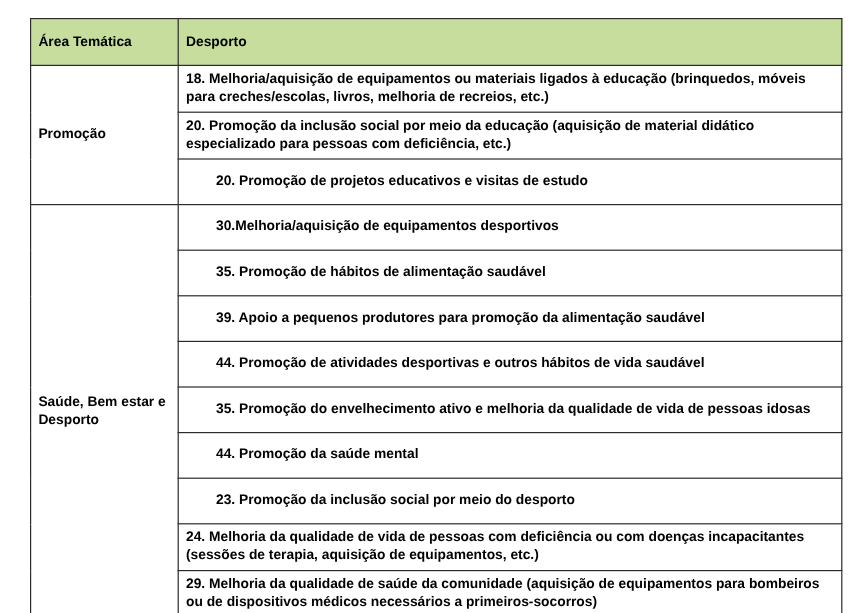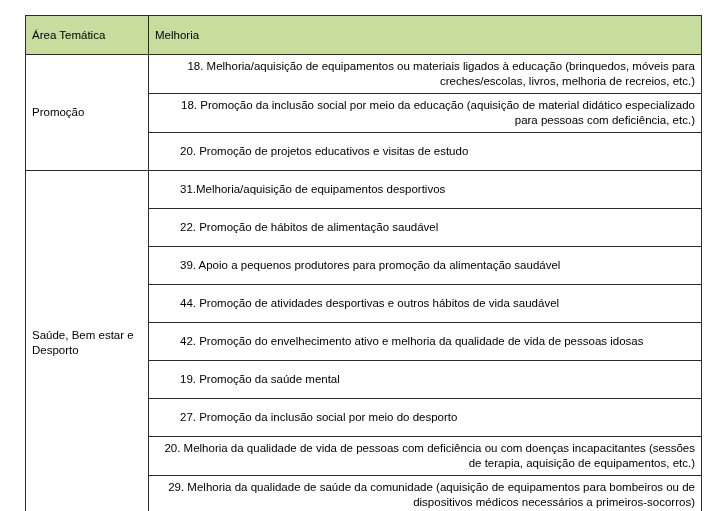--- a/index.html
+++ b/index.html
@@ -29,21 +29,21 @@
     background: #ffffff;
   }
   table.subtemas-table td,
   table.subtemas-table th {
     border: 1px solid #2b2b2b;
     vertical-align: middle;
     padding: 4px 6px 4px 6px;
     font-size: 11.5px;
     line-height: 15px;
     color: #000000;
-    font-weight: normal;
+    font-weight: bold;
     text-align: left;
   }
   col.col-area { width: 123px; }
   col.col-sub  { width: 553px; }
 
   tr.header-row th {
     background: #c6dd9e;
     height: 28px;
     padding-top: 5px;
     padding-bottom: 5px;
@@ -54,75 +54,74 @@
   }
   td.sub-cell {
     vertical-align: middle;
   }
   td.sub-cell.one-line-tall {
     height: 29px;
     padding-left: 31px;
   }
   td.sub-cell.two-line {
     height: 28px;
-    text-align: right;
   }
 </style>
 </head>
 <body>
 
 <div id="doc-canvas">
 
   <table class="subtemas-table">
     <colgroup>
       <col class="col-area">
       <col class="col-sub">
     </colgroup>
     <tbody>
 
       <tr class="header-row">
         <th>Área Temática</th>
-        <th>Melhoria</th>
+        <th>Desporto</th>
       </tr>
 
       <tr>
         <td class="area-cell" rowspan="3">Promoção</td>
         <td class="sub-cell two-line">18.    Melhoria/aquisição de equipamentos ou materiais ligados à educação (brinquedos, móveis para creches/escolas, livros, melhoria de recreios, etc.)</td>
       </tr>
       <tr>
-        <td class="sub-cell two-line">18.   Promoção da inclusão social por meio da educação (aquisição de material didático especializado para pessoas com deficiência, etc.)</td>
+        <td class="sub-cell two-line">20.   Promoção da inclusão social por meio da educação (aquisição de material didático especializado para pessoas com deficiência, etc.)</td>
       </tr>
       <tr>
         <td class="sub-cell one-line-tall">20. Promoção de projetos educativos e visitas de estudo</td>
       </tr>
 
       <tr>
         <td class="area-cell" rowspan="9">Saúde, Bem estar e Desporto</td>
-        <td class="sub-cell one-line-tall">31.Melhoria/aquisição de equipamentos desportivos</td>
+        <td class="sub-cell one-line-tall">30.Melhoria/aquisição de equipamentos desportivos</td>
       </tr>
       <tr>
-        <td class="sub-cell one-line-tall">22.    Promoção de hábitos de alimentação saudável</td>
+        <td class="sub-cell one-line-tall">35.    Promoção de hábitos de alimentação saudável</td>
       </tr>
       <tr>
         <td class="sub-cell one-line-tall">39.    Apoio a pequenos produtores para promoção da alimentação saudável</td>
       </tr>
       <tr>
         <td class="sub-cell one-line-tall">44. Promoção de atividades desportivas e outros hábitos de vida saudável</td>
       </tr>
       <tr>
-        <td class="sub-cell one-line-tall">42.   Promoção do envelhecimento ativo e melhoria da qualidade de vida de pessoas idosas</td>
+        <td class="sub-cell one-line-tall">35.   Promoção do envelhecimento ativo e melhoria da qualidade de vida de pessoas idosas</td>
       </tr>
       <tr>
-        <td class="sub-cell one-line-tall">19.   Promoção da saúde mental</td>
+        <td class="sub-cell one-line-tall">44.   Promoção da saúde mental</td>
       </tr>
       <tr>
-        <td class="sub-cell one-line-tall">27. Promoção da inclusão social por meio do desporto</td>
+        <td class="sub-cell one-line-tall">23. Promoção da inclusão social por meio do desporto</td>
       </tr>
       <tr>
-        <td class="sub-cell two-line">20. Melhoria da qualidade de vida de pessoas com deficiência ou com doenças incapacitantes (sessões de terapia, aquisição de equipamentos, etc.)</td>
+        <td class="sub-cell two-line">24. Melhoria da qualidade de vida de pessoas com deficiência ou com doenças incapacitantes (sessões de terapia, aquisição de equipamentos, etc.)</td>
       </tr>
       <tr>
         <td class="sub-cell two-line">29. Melhoria da qualidade de saúde da comunidade (aquisição de equipamentos para bombeiros ou de dispositivos médicos necessários a primeiros-socorros)</td>
       </tr>
 
     </tbody>
   </table>
 
 </div>
 

